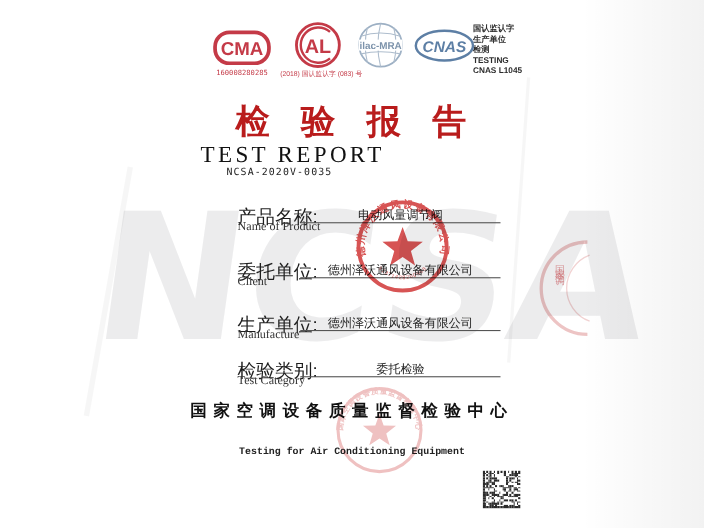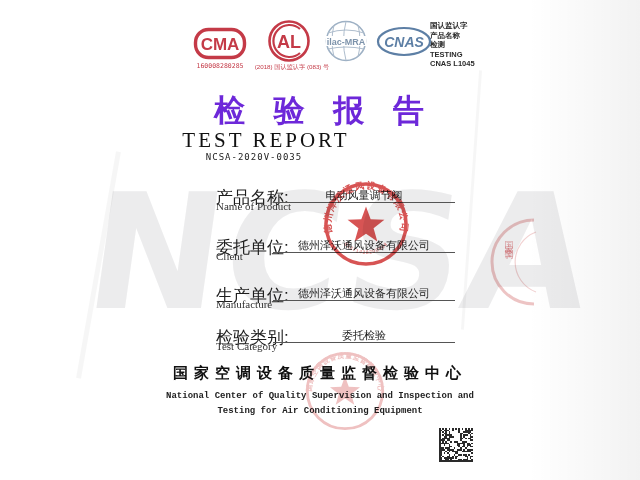--- a/index.html
+++ b/index.html
@@ -19,21 +19,21 @@
   
   .cert-num{position:absolute;text-align:center;font-size:6.5px;color:#c43a47;
     font-family:"DejaVu Sans Mono",monospace;}
   .cal-note{position:absolute;left:246px;top:63px;width:92px;text-align:center;
     font-size:6.2px;color:#c43a47;}
   .cnas-side{position:absolute;left:430px;top:21px;font-size:7.5px;line-height:9.6px;
     color:#2b2b2b;font-weight:bold;}
   .cnas-side div{white-space:nowrap;}
   
   .title-zh{position:absolute;left:0;top:90px;width:640px;text-align:center;
-    font-size:31px;font-weight:bold;color:#6d28d9;word-spacing:16px;letter-spacing:2px;}
+    font-size:31px;font-weight:bold;color:#b91c1c;word-spacing:16px;letter-spacing:2px;}
   .title-en{position:absolute;left:0;top:128px;width:532px;text-align:center;
     font-family:"Liberation Serif",serif;font-size:21px;letter-spacing:3px;color:#111;}
   .report-no{position:absolute;left:0;top:152px;width:508px;text-align:center;
     font-family:"DejaVu Sans Mono",monospace;font-size:9px;color:#222;letter-spacing:1px;}
   
   .frow{position:absolute;left:0;width:640px;height:40px;z-index:2;}
   .f-zh{position:absolute;left:216px;top:0;font-size:17px;color:#1d1d1d;}
   .f-en{position:absolute;left:216px;top:14px;font-size:11px;color:#333;
     font-family:"Liberation Serif",serif;}
   .f-line{position:absolute;left:273px;top:0;width:182px;height:16px;
@@ -92,21 +92,21 @@
     <text x="22" y="25.5" text-anchor="middle" font-size="9" font-weight="bold" fill="#7d93ab">ilac-MRA</text>
   </svg>
 
   <svg style="position:absolute;left:376px;top:26px;z-index:2" width="56" height="31" viewBox="0 0 56 31">
     <ellipse cx="28" cy="15.5" rx="26" ry="13.5" fill="none" stroke="#5d7fa5" stroke-width="2.2"></ellipse>
     <text x="28" y="21" text-anchor="middle" font-size="14" font-weight="bold" font-style="italic" fill="#5d7fa5">CNAS</text>
   </svg>
 
   <div class="cnas-side">
     <div>国认监认字</div>
-    <div>产品名称</div>
+    <div>生产单位</div>
     <div>检测</div>
     <div>TESTING</div>
     <div>CNAS L1045</div>
   </div>
 
   <div class="title-zh">检 验 报 告</div>
   <div class="title-en">TEST REPORT</div>
   <div class="report-no">NCSA-2020V-0035</div>
 
   <div class="frow row1">
@@ -128,21 +128,20 @@
     <div class="f-value">德州泽沃通风设备有限公司</div>
   </div>
   <div class="frow row4">
     <div class="f-zh">检验类别:</div>
     <div class="f-en">Test Category</div>
     <div class="f-line"></div>
     <div class="f-value">委托检验</div>
   </div>
 
   <div class="center-zh">国家空调设备质量监督检验中心</div>
-  <div class="center-en en1">National Center of Quality Supervision and Inspection and</div>
   <div class="center-en en2">Testing for Air Conditioning Equipment</div>
 
   <div class="qr">
       <i class="d"></i>
       <i class=""></i>
       <i class="d"></i>
       <i class=""></i>
       <i class="d"></i>
       <i class=""></i>
       <i class="d"></i>

